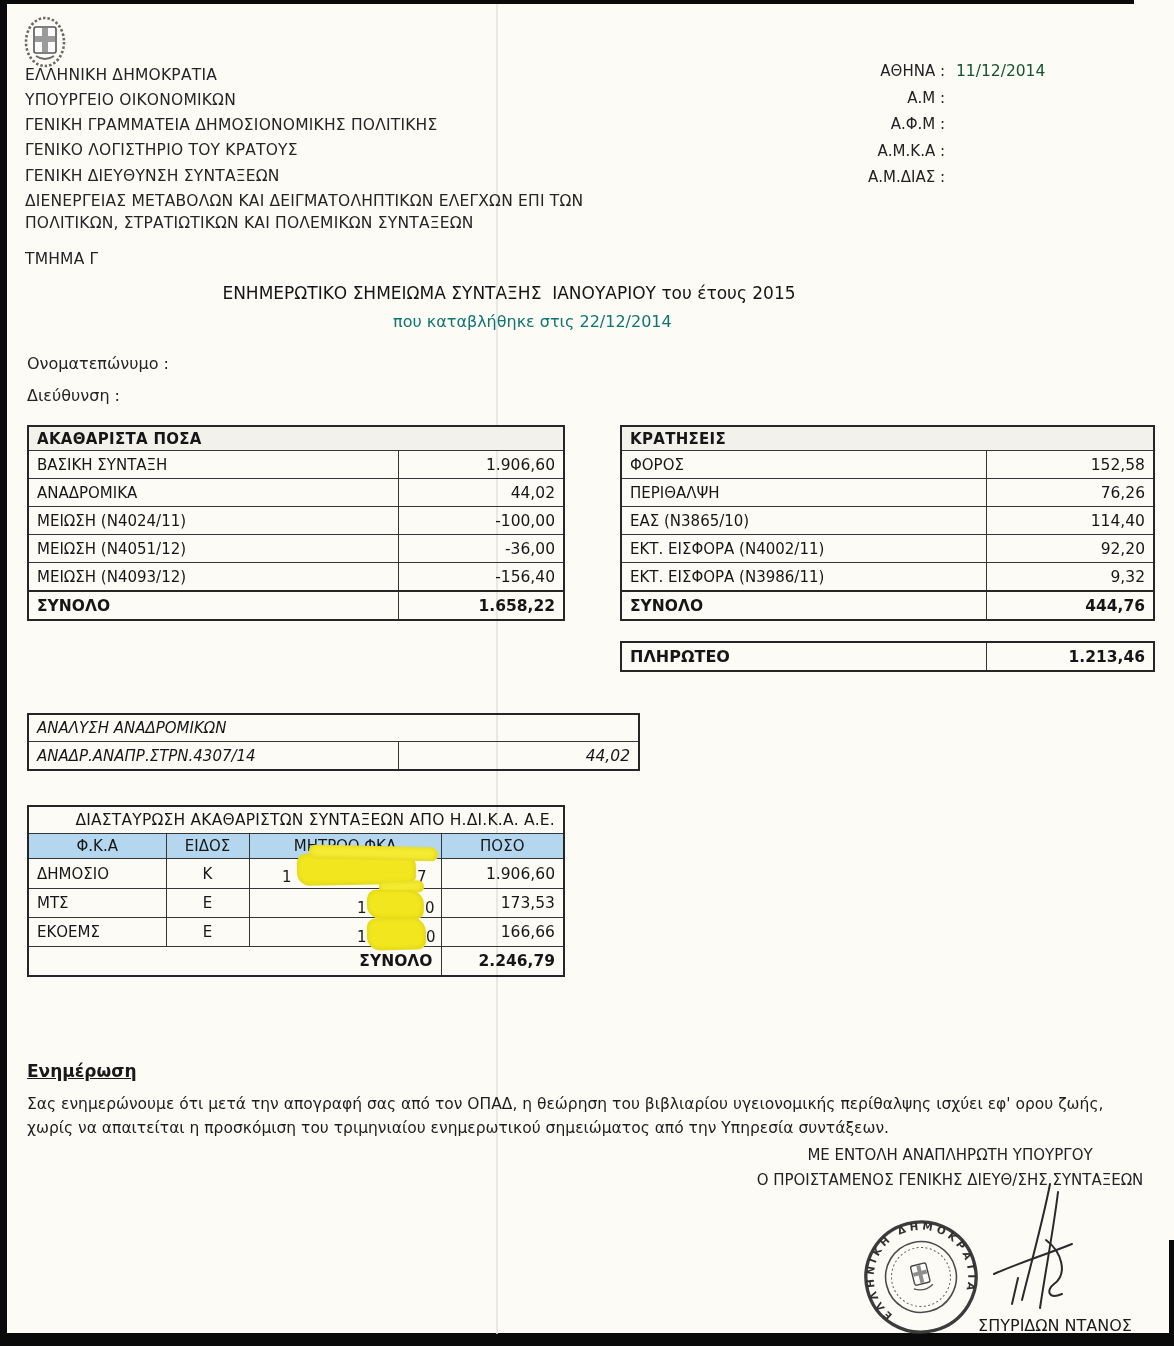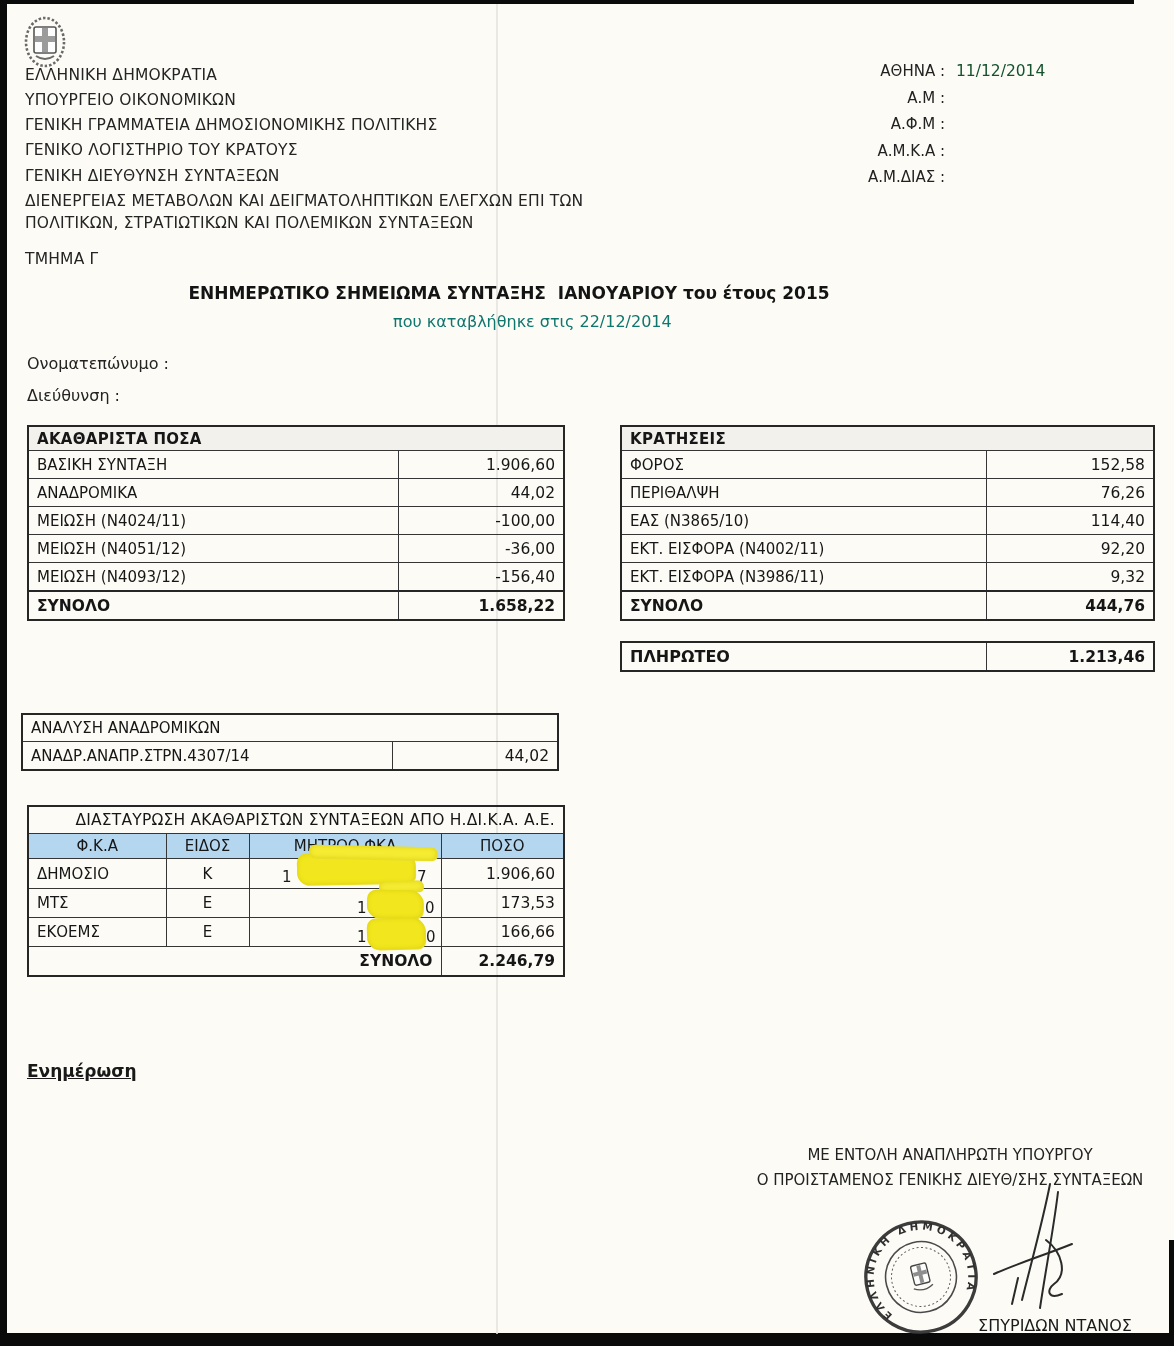--- a/index.html
+++ b/index.html
@@ -13,21 +13,21 @@
   
   .edge{position:absolute;background:#0a0a0a;}
   .crease{position:absolute;left:496px;top:4px;width:2px;height:1330px;background:#e4e3de;opacity:.8;}
 
   
   .agency{position:absolute;left:25px;font-size:15.5px;letter-spacing:.2px;color:#242424;white-space:nowrap;}
   .meta-label{position:absolute;width:135px;text-align:right;font-size:15px;color:#222;}
   .meta-value{position:absolute;left:956px;font-size:15.5px;color:#14532d;}
 
   .doc-title{position:absolute;left:0;top:283px;width:1018px;text-align:center;
-    font-size:17px;font-weight:bold;color:#141414;white-space:pre;}
+    font-size:17px;font-weight:normal;color:#141414;white-space:pre;}
   .doc-sub{position:absolute;left:393px;top:312px;font-size:16px;color:#0f766e;}
 
   .field-label{position:absolute;left:27px;font-size:16px;color:#232323;}
 
   
   table.tbl{position:absolute;border-collapse:collapse;table-layout:fixed;
     font-size:15px;color:#161616;border:2px solid #262626;background:transparent;}
   table.tbl td{border:1px solid #353535;padding:0 8px;height:27px;overflow:hidden;white-space:nowrap;}
   table.tbl tr.title-row td{font-weight:bold;background:#f2f1ec;height:23px;font-size:15px;letter-spacing:.3px;}
   table.tbl td.num{text-align:right;font-size:15.5px;}
@@ -178,21 +178,21 @@
         <col>
       </colgroup>
     <tbody>
         <tr>
           <td>ΠΛΗΡΩΤΕΟ</td>
           <td class="num">1.213,46</td>
         </tr>
   </tbody>
     </table>
 
-  <table class="tbl" style="left:21px;top:713px;width:538px;">
+  <table class="tbl" style="left:27px;top:713px;width:613px;font-style:italic;">
     <colgroup>
         <col style="width:370px;">
         <col>
       </colgroup>
     <tbody>
         <tr>
           <td colspan="2" style="height:26px;">ΑΝΑΛΥΣΗ ΑΝΑΔΡΟΜΙΚΩΝ</td>
         </tr>
     <tr>
           <td>ΑΝΑΔΡ.ΑΝΑΠΡ.ΣΤΡΝ.4307/14</td>
@@ -252,20 +252,21 @@
     <span class="peek" style="left:399px;top:123px;">0</span>
 
     <div class="blob" style="left:270px;top:48px;width:118px;height:31px;transform:rotate(-1deg);"></div>
     <div class="blob blob2" style="left:282px;top:41px;width:128px;height:13px;transform:rotate(1.2deg);border-radius:6px;"></div>
     <div class="blob blob2" style="left:352px;top:76px;width:44px;height:11px;transform:rotate(-2deg);border-radius:5px;"></div>
     <div class="blob" style="left:340px;top:85px;width:56px;height:28px;transform:rotate(1deg);"></div>
     <div class="blob" style="left:340px;top:113px;width:58px;height:31px;transform:rotate(-1.5deg);"></div>
   </div>
 
   <div class="info-h">Ενημέρωση</div>
+  <div class="info-p">Σας ενημερώνουμε ότι μετά την απογραφή σας από τον ΟΠΑΔ, η θεώρηση του βιβλιαρίου υγειονομικής περίθαλψης ισχύει εφ' ορου ζωής, χωρίς να απαιτείται η προσκόμιση του τριμηνιαίου ενημερωτικού σημειώματος από την Υπηρεσία συντάξεων.</div>
 
   <div class="signoff" style="top:1146px;">ΜΕ ΕΝΤΟΛΗ ΑΝΑΠΛΗΡΩΤΗ ΥΠΟΥΡΓΟΥ</div>
   <div class="signoff" style="top:1171px;">Ο ΠΡΟΙΣΤΑΜΕΝΟΣ ΓΕΝΙΚΗΣ ΔΙΕΥΘ/ΣΗΣ ΣΥΝΤΑΞΕΩΝ</div>
 
   <div class="abs" style="left:862px;top:1218px;width:118px;height:118px;transform:rotate(-14deg);">
     <svg viewBox="0 0 120 120" width="118" height="118">
       <defs>
         <path id="stamp-arc" d="M 60,108 A 48,48 0 1 1 60.01,108"></path>
       </defs>
       <circle cx="60" cy="60" r="56" fill="none" stroke="#3c3c3c" stroke-width="3.4"></circle>

